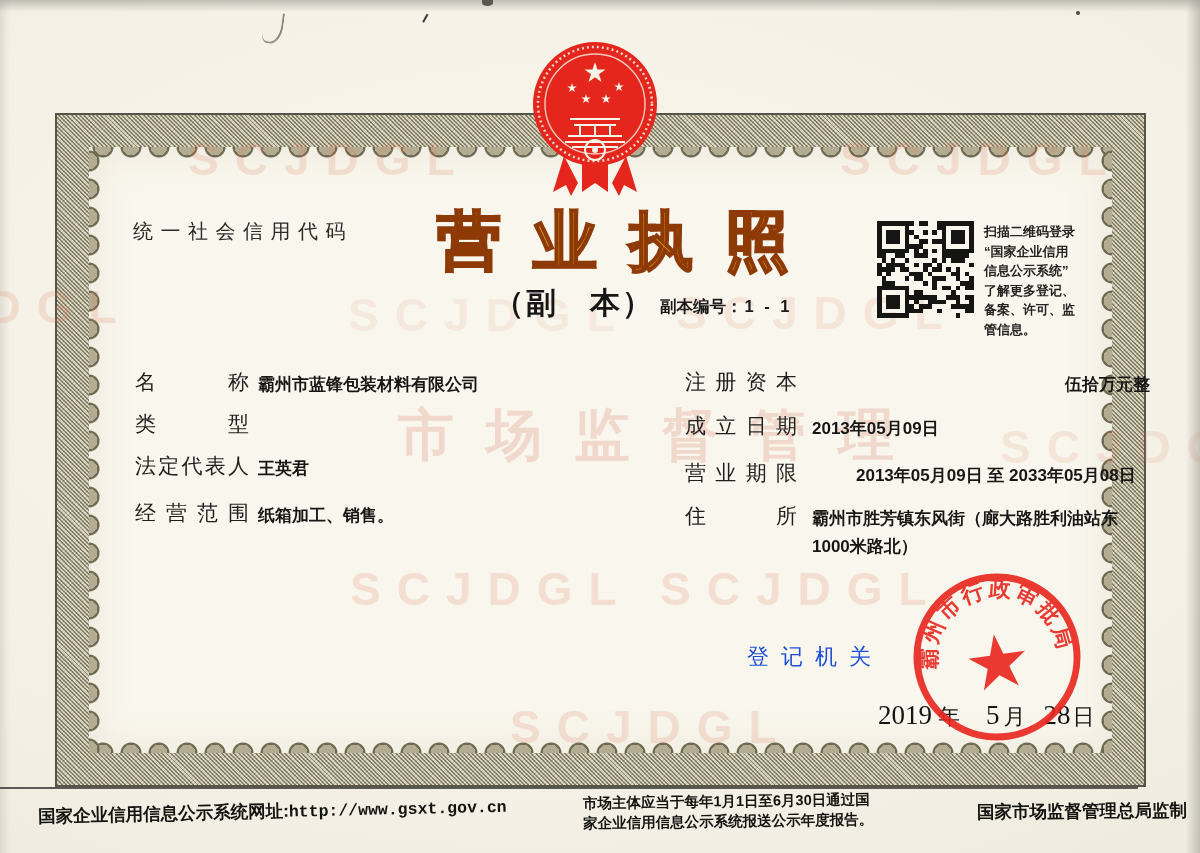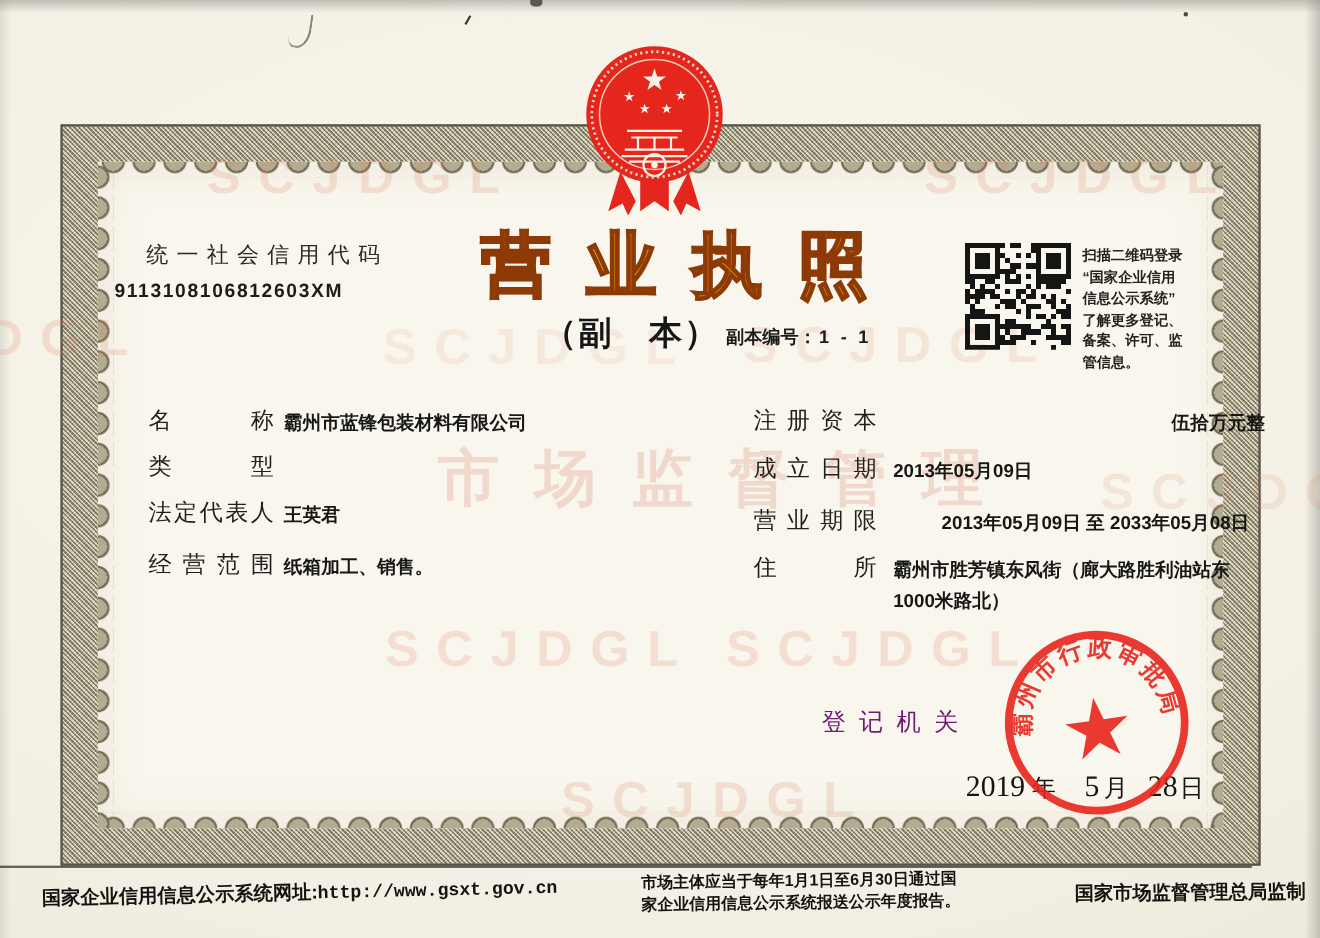--- a/index.html
+++ b/index.html
@@ -80,21 +80,21 @@
   .y2l{top:410px;} .y2v{top:413px;}
   .y3l{top:452px;} .y3v{top:455px;}
   .y4l{top:499px;} .y4v{top:502px;}
   .ry1l{top:368px;} .ry1v{top:371px;text-align:right;}
   .ry2l{top:412px;} .ry2v{top:415px;}
   .ry3l{top:459px;} .ry3v{top:462px;margin-left:44px;}
   .ry4l{top:502px;} .ry4v{top:505px;}
 
   
   .reg-authority { position:absolute; left:747px; top:642px; font-size:22px; font-weight:500;
-                   letter-spacing:12px; color:#701a75; }
+                   letter-spacing:12px; color:#1d4ed8; }
   .issue-date { position:absolute; left:878px; top:700px; color:#141412; white-space:nowrap; }
   .issue-date .num { font-family:"Liberation Serif", serif; font-size:27px; font-weight:500; }
   .issue-date .cjk { font-size:22px; font-weight:500; }
   .gap1{margin-left:6px;} .gap2{margin-left:26px;} .gap3{margin-left:4px;}
   .gap4{margin-left:18px;} .gap5{margin-left:2px;}
 
   .seal { position:absolute; left:902px; top:562px; width:190px; height:190px; z-index:4;
           transform:rotate(-8deg); opacity:.9; }
   .seal text { font-family:"Liberation Sans", sans-serif; font-size:22px; font-weight:600;
                letter-spacing:3px; fill:#E8251D; }
@@ -178,21 +178,20 @@
   <span class="wm wm3">SCJDGL</span>
   <span class="wm wm4">SCJDGL</span>
   <span class="wm wm4b">SCJDGL</span>
   <span class="wm wm5">SCJDGL</span>
   <span class="wm wm6">SCJDGL</span>
   <span class="wm wm7">SCJDGL</span>
   <span class="wm wm8">SCJDGL</span>
   <span class="wm-red">市场监督管理</span>
 
   <div class="credit-label">统一社会信用代码</div>
-  <div class="credit-code">9113108106812603XM</div>
   <div class="license-title">营业执照</div>
   <div class="license-subtitle">（副　本）</div>
   <div class="copy-no">
     <span>副本编号：</span><span class="v">1 - 1</span>
   </div>
 
   <div class="qr"><svg width="97" height="97" viewBox="0 0 97.02 97.02" fill="#151513" shape-rendering="crispEdges">
         <path fill-rule="evenodd" d="M0,0h32.34v32.34h-32.34z M4.62,4.62v23.1h23.1v-23.1z"></path>
         <rect x="9.24" y="9.24" width="13.86" height="13.86"></rect>
         <path fill-rule="evenodd" d="M64.68,0h32.34v32.34h-32.34z M69.3,4.62v23.1h23.1v-23.1z"></path>

